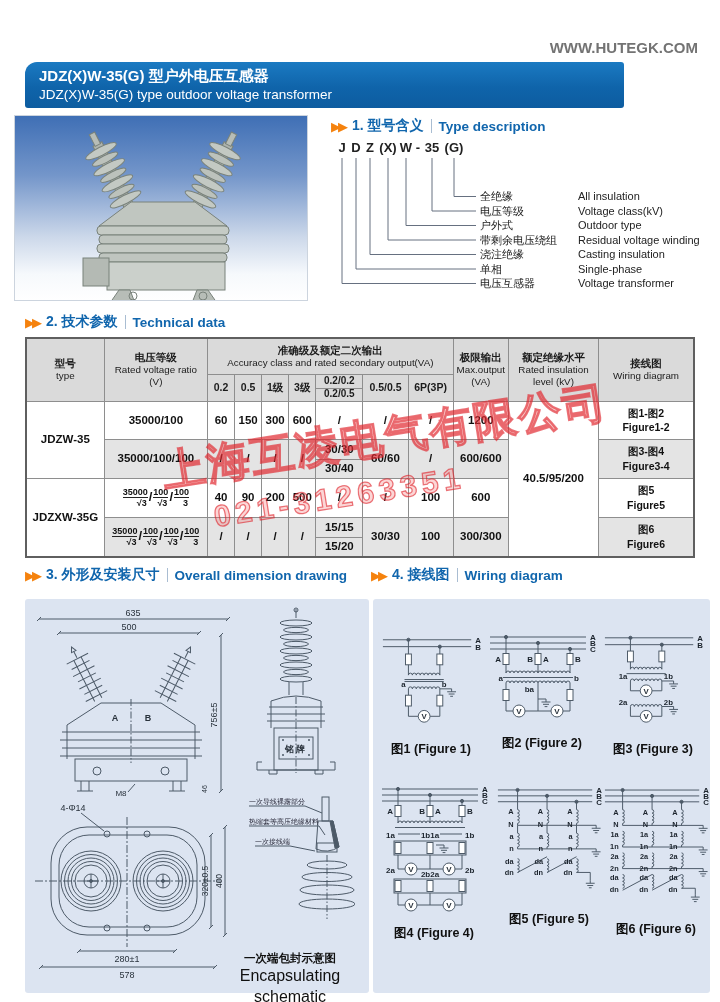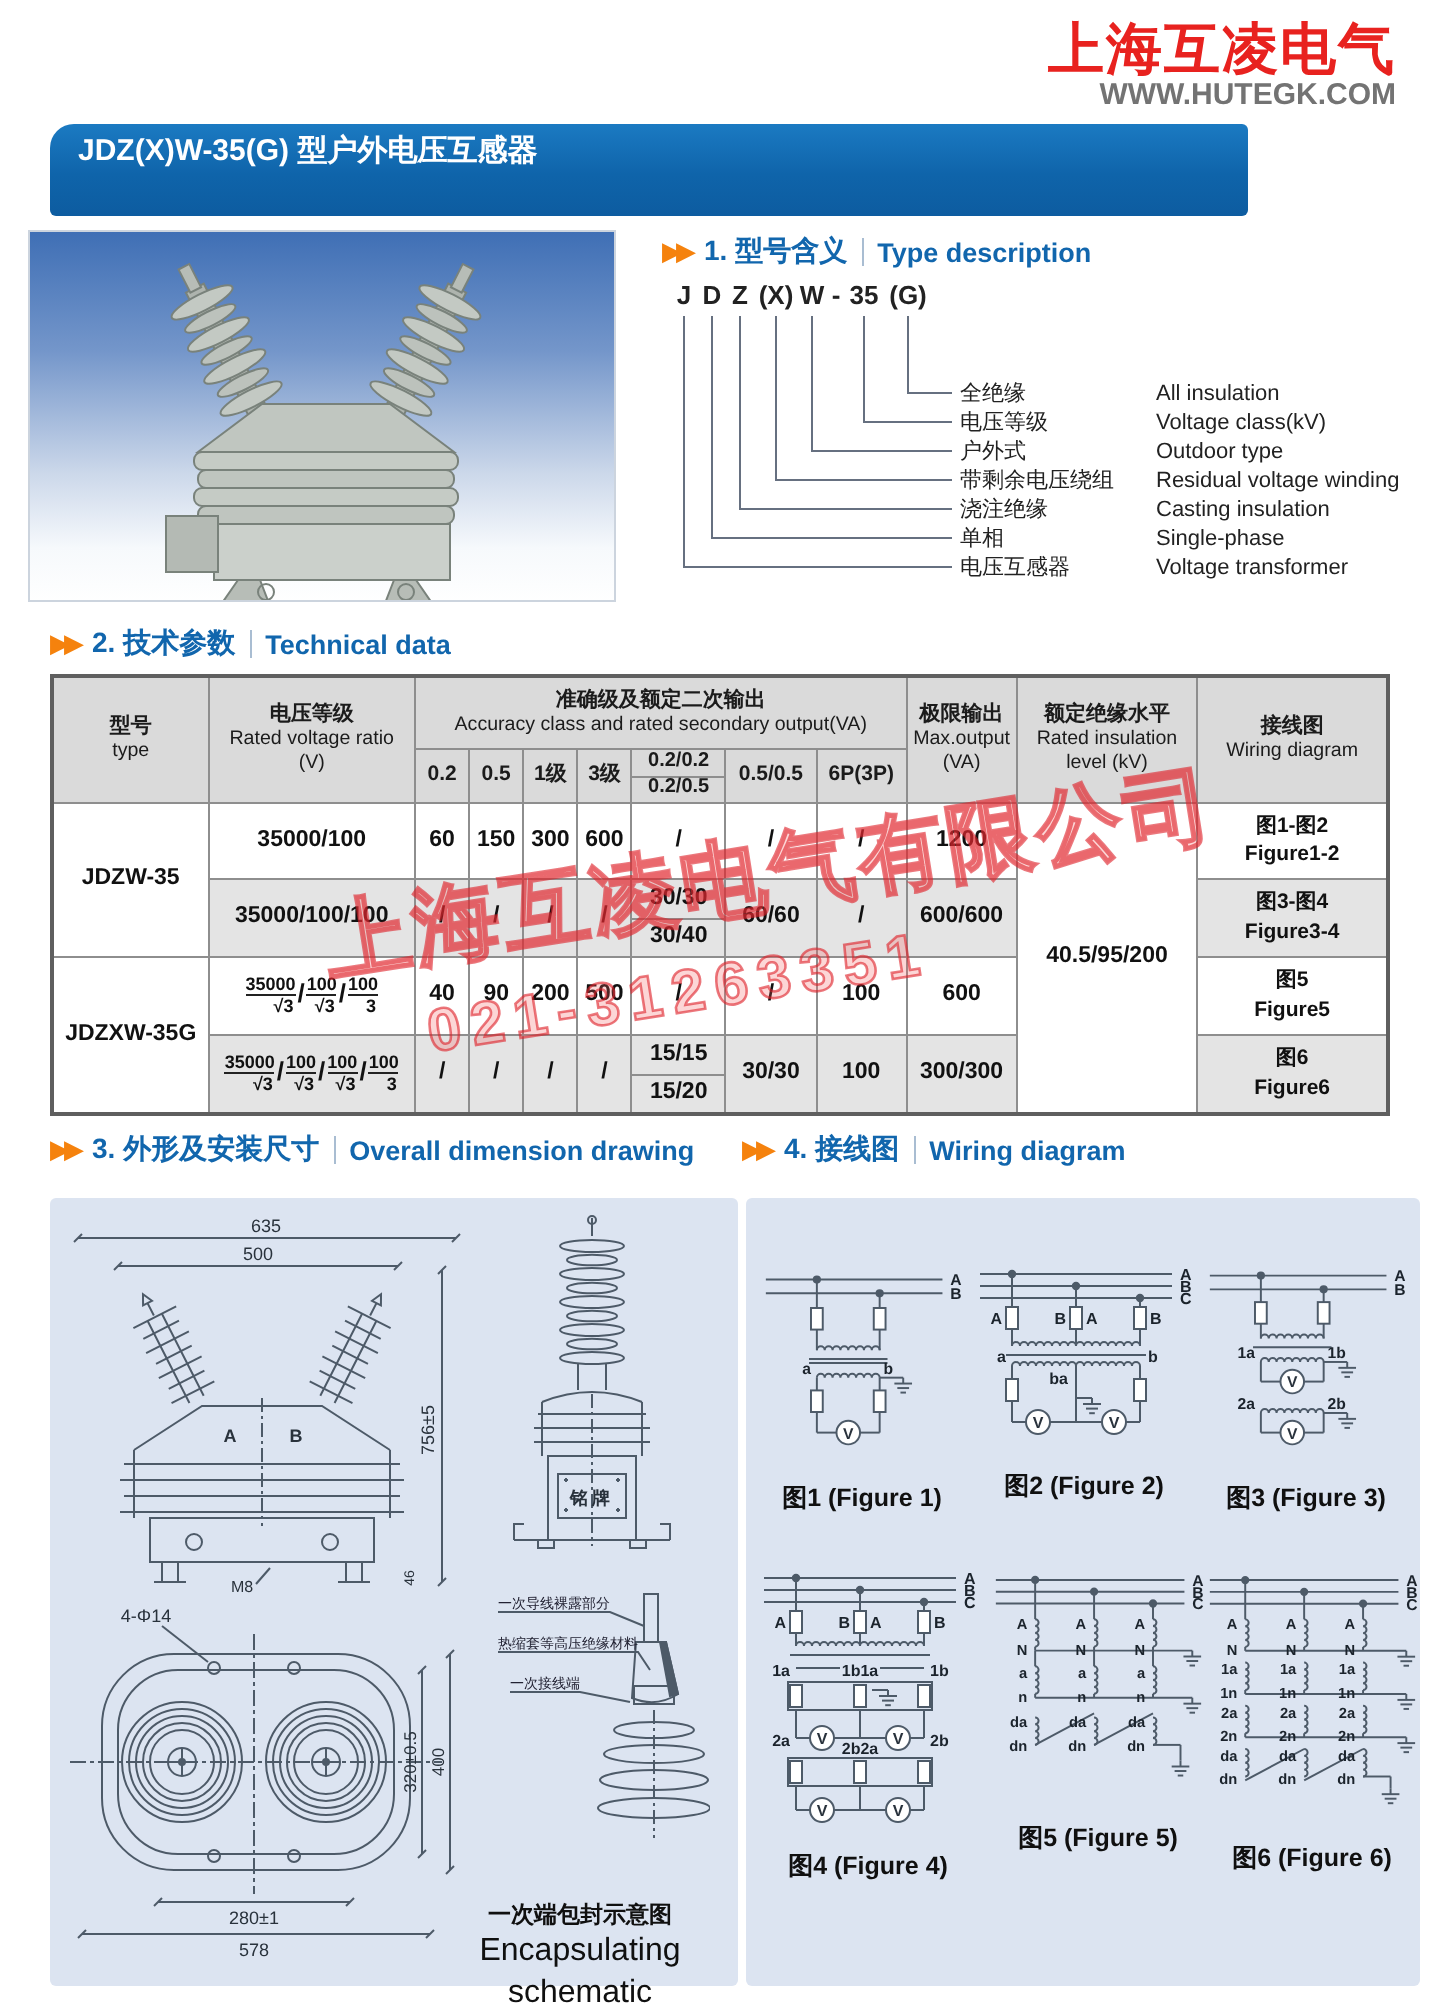--- a/index.html
+++ b/index.html
@@ -90,25 +90,25 @@
     <g id="bushF" stroke="#4d5a68" fill="none">
       <path d="M-12 -52h24M-10 -45h20M-12 -38h24M-10 -31h20M-12 -24h24M-10 -17h20M-12 -10h24"></path>
       <path d="M-4 -52v46M4 -52v46M0 -60v7"></path>
       <path d="M-2.5 -60h5l-2.5 -5z"></path>
     </g>
   </defs>
 </svg>
 
 <div class="page">
 
-  <div class="logo-zh">上海互凌电气</div>
   <div class="logo-url">WWW.HUTEGK.COM</div>
 
   <div class="title-bar">
     <div class="zh">JDZ(X)W-35(G) 型户外电压互感器</div>
+    <div class="en">JDZ(X)W-35(G) type outdoor voltage transformer</div>
   </div>
 
   <div class="photo">
     <svg width="294" height="186" viewBox="0 0 294 186">
       <defs>
         <linearGradient id="pg" x1="0" y1="0" x2="0" y2="1">
           <stop offset="0" stop-color="#3f6fb5"></stop>
             <stop offset=".32" stop-color="#7496ca"></stop>
           <stop offset=".65" stop-color="#ccd8ea"></stop>
             <stop offset=".85" stop-color="#f6f9fc"></stop>

